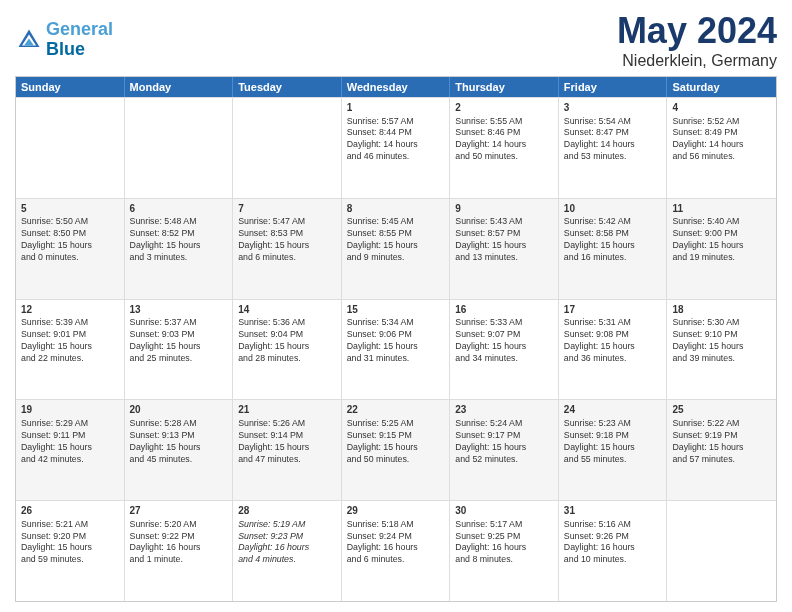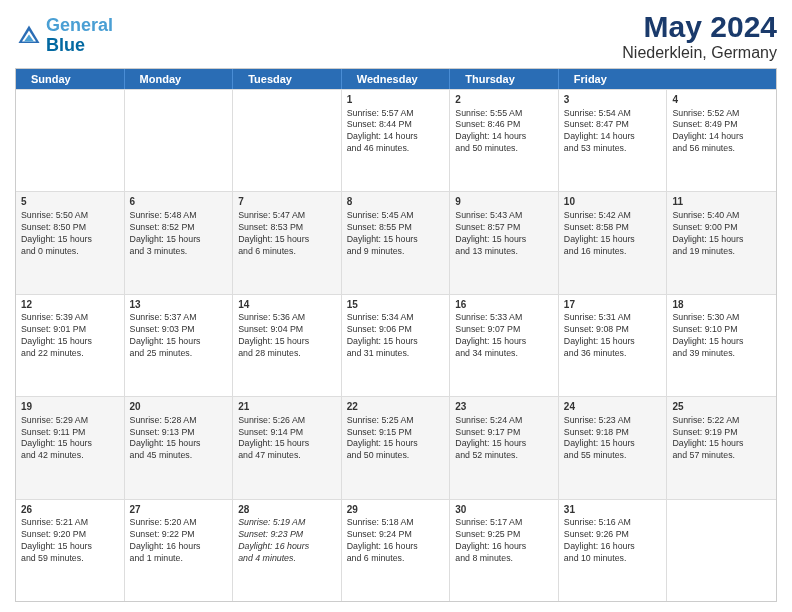--- a/index.html
+++ b/index.html
@@ -38,21 +38,21 @@
     }
     .logo-icon {
       width: 28px;
       height: 28px;
       margin-right: 3px;
     }
     .title-block {
       text-align: right;
     }
     .month-title {
-      font-size: 30px;
+      font-size: 36px;
       font-weight: bold;
       color: #1a3a6b;
     }
     .location {
       font-size: 16px;
       color: #333;
     }
     .calendar {
       flex: 1;
       display: flex;
@@ -61,21 +61,21 @@
     }
     .cal-header {
       display: grid;
       grid-template-columns: repeat(7, 1fr);
       background: #2a6db5;
     }
     .cal-header-cell {
       color: #fff;
       font-weight: bold;
       font-size: 11px;
-      padding: 4px 15px;
+      padding: 4px 5px;
       border-right: 1px solid #4a8dd5;
     }
     .cal-header-cell:last-child { border-right: none; }
     .cal-body {
       flex: 1;
       display: flex;
       flex-direction: column;
     }
     .cal-row {
       display: grid;
@@ -131,20 +131,21 @@
   </div>
 
   <div class="calendar">
     <div class="cal-header">
       <div class="cal-header-cell">Sunday</div>
       <div class="cal-header-cell">Monday</div>
       <div class="cal-header-cell">Tuesday</div>
       <div class="cal-header-cell">Wednesday</div>
       <div class="cal-header-cell">Thursday</div>
       <div class="cal-header-cell">Friday</div>
+      <div class="cal-header-cell">Saturday</div>
     </div>
     <div class="cal-body" id="cal-body">
     <div class="cal-row">
           <div class="cal-cell"></div>
           <div class="cal-cell"></div>
           <div class="cal-cell"></div>
           <div class="cal-cell">
             <span class="day-number">1</span>
             <div class="cell-text" style="white-space: pre-line;">Sunrise: 5:57 AM
 Sunset: 8:44 PM

